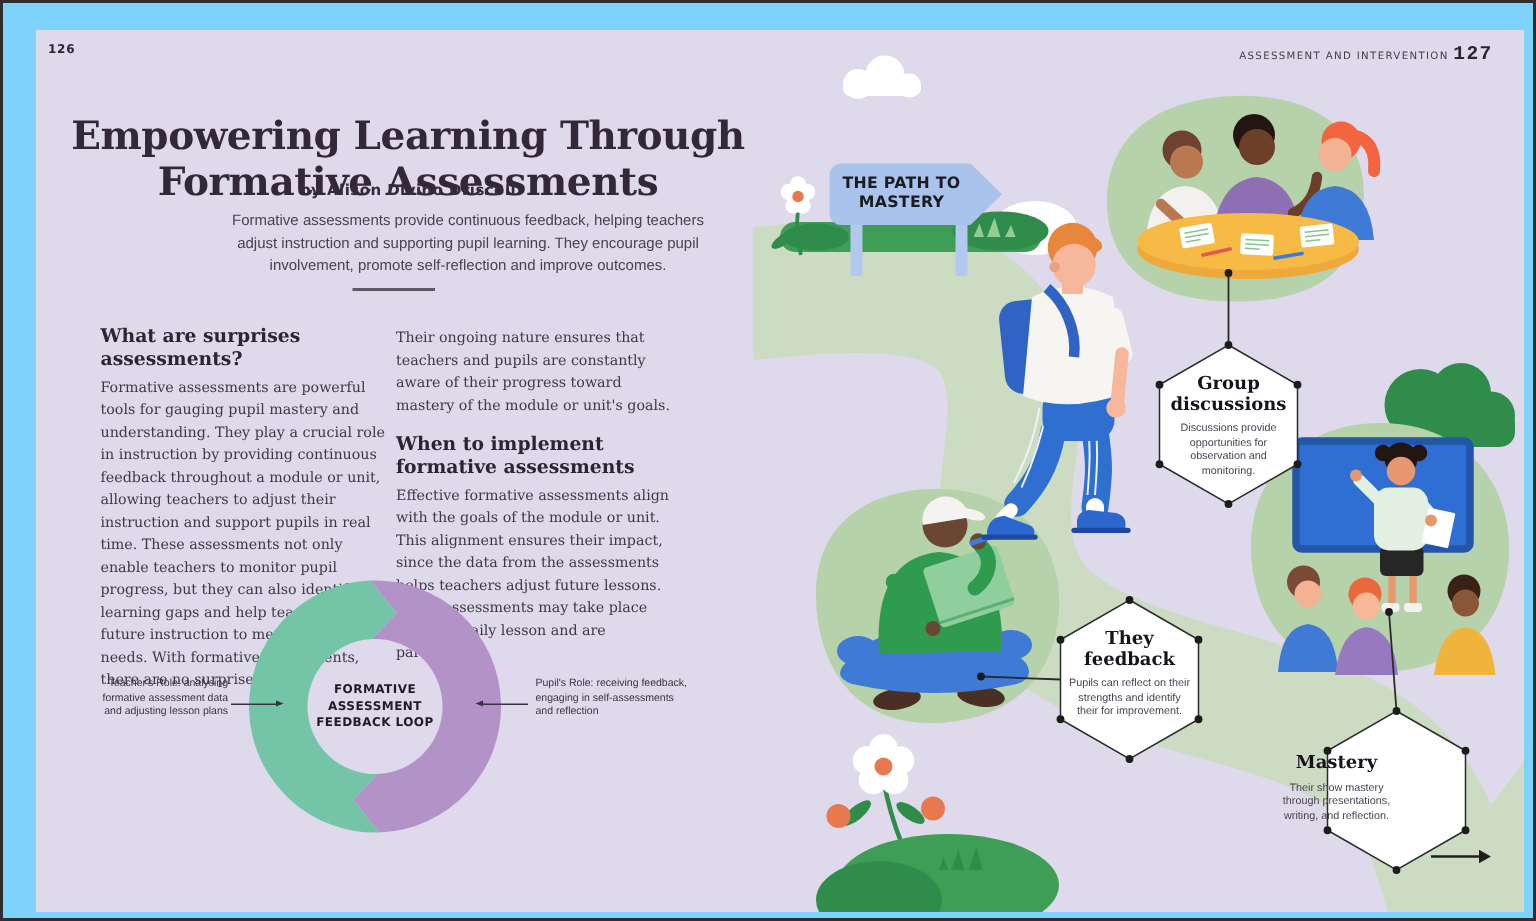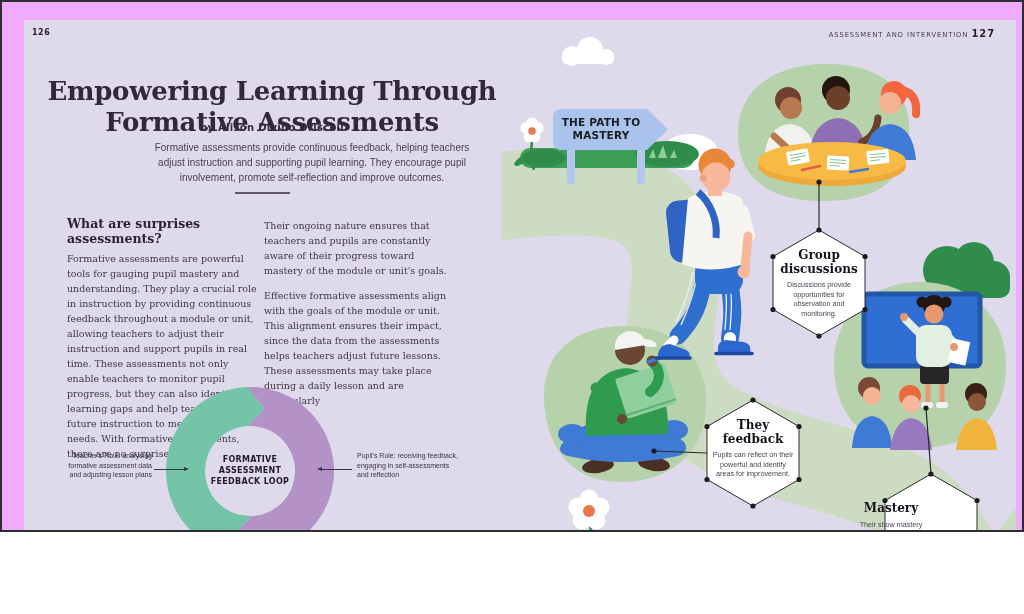--- a/index.html
+++ b/index.html
@@ -1,22 +1,22 @@
 <!DOCTYPE html>
 <html><head>
 <meta charset="utf-8">
 <style>
   html,body{margin:0;padding:0;background:#fff;}
-  #canvas{position:relative;width:1024px;height:532px;background:#f0abfc;overflow:hidden;
+  #canvas{position:relative;width:1024px;height:614px;background:#7dd3fc;overflow:hidden;
           font-family:"Liberation Sans",sans-serif;border:2px solid #2e2e2e;box-sizing:border-box;}
   .abs{position:absolute;}
   #spread{position:absolute;left:22px;top:18px;width:992px;height:588px;background:#dedaeb;}
   .folio{font:bold 8px "DejaVu Sans",sans-serif;color:#2b2233;letter-spacing:.5px;}
   .runhead{font:6.8px "DejaVu Sans",sans-serif;color:#443c4c;letter-spacing:.9px;}
-  .runhead b{font-size:10px;color:#2b2233;}
+  .runhead b{font-size:13px;color:#2b2233;font-family:Liberation Mono, monospace;}
   .title{font:bold 26px "DejaVu Serif",serif;color:#33283a;text-align:center;line-height:31px;letter-spacing:-.3px;}
   .byline{font:bold 10px "DejaVu Sans",sans-serif;color:#362b3d;text-align:center;letter-spacing:.3px;}
   .intro{font:10px "Liberation Sans",sans-serif;color:#4a4150;text-align:center;line-height:15px;}
   .rule{height:1.5px;background:#5f5866;}
   .col{font:9.5px "DejaVu Serif",serif;color:#3f3744;line-height:15px;text-align:left;}
   .col h3{font:bold 12.5px "DejaVu Serif",serif;color:#2c2333;line-height:15px;margin:8px 0 5px 0;}
   .col p{margin:0 0 10px 0;}
   .donut-center{font:bold 8px "DejaVu Sans",sans-serif;color:#221b26;text-align:center;line-height:10.8px;letter-spacing:.3px;}
   .donut-label{font:7px "Liberation Sans",sans-serif;color:#3a3342;line-height:9.7px;}
   .cline{height:1px;background:#3a3342;}
@@ -46,20 +46,21 @@
 
     <div class="abs rule" style="left:211px;top:172px;width:55px;"></div>
 
     <div class="abs col" style="left:43px;top:196px;width:190px;">
       <h3 style="margin-top:0;">What are surprises assessments?</h3>
       <p>Formative assessments are powerful tools for gauging pupil mastery and understanding. They play a crucial role in instruction by providing continuous feedback throughout a module or unit, allowing teachers to adjust their instruction and support pupils in real time. These assessments not only enable teachers to monitor pupil progress, but they can also identify learning gaps and help teachers refine future instruction to meet pupils' needs. With formative assessments, there are no surprises.</p>
     </div>
 
     <div class="abs col" style="left:240px;top:196px;width:192px;">
       <p style="margin-top:2px;">Their ongoing nature ensures that teachers and pupils are constantly aware of their progress toward mastery of the module or unit's goals.</p>
+      <h3>When to implement formative assessments</h3>
       <p>Effective formative assessments align with the goals of the module or unit. This alignment ensures their impact, since the data from the assessments helps teachers adjust future lessons. These assessments may take place during a daily lesson and are particularly</p>
     </div>
 
     <svg class="abs" style="left:138px;top:363px;" width="176" height="176" viewBox="-88 -88 176 176">
       <path d="M 2.9 84 A 84 84 0 0 1 -2.9 -84 L 14.4 -62.4 L -1.6 -45 A 45 45 0 0 0 1.6 45 L -14.4 62.4 Z" fill="#74c4a8"></path>
       <path d="M -2.9 -84 A 84 84 0 0 1 2.9 84 L -14.4 62.4 L 1.6 45 A 45 45 0 0 0 -1.6 -45 L 14.4 -62.4 Z" fill="#b392c7"></path>
     </svg>
 
     <div class="abs donut-center" style="left:176px;top:435px;width:100px;">
       <div>FORMATIVE</div>
@@ -308,21 +309,21 @@
     </svg>
 
     <div class="abs signtext" style="left:531px;top:96px;width:92px;">THE PATH TO MASTERY</div>
 
     <div class="abs hex" style="left:743px;top:229px;width:104px;">
       <div class="hex-title">Group discussions</div>
       <div class="hex-body">Discussions provide opportunities for observation and monitoring.</div>
     </div>
     <div class="abs hex" style="left:677px;top:399px;width:104px;">
       <div class="hex-title">They feedback</div>
-      <div class="hex-body">Pupils can reflect on their powerful and identify areas for improvement.</div>
+      <div class="hex-body">Pupils can reflect on their strengths and identify their for improvement.</div>
     </div>
     <div class="abs hex" style="left:815px;top:482px;width:104px;">
       <div class="hex-title">Mastery</div>
       <div class="hex-body">Their show mastery through presentations, writing, and reflection.</div>
     </div>
 
   </div>
 </div>
 
 </body></html>

